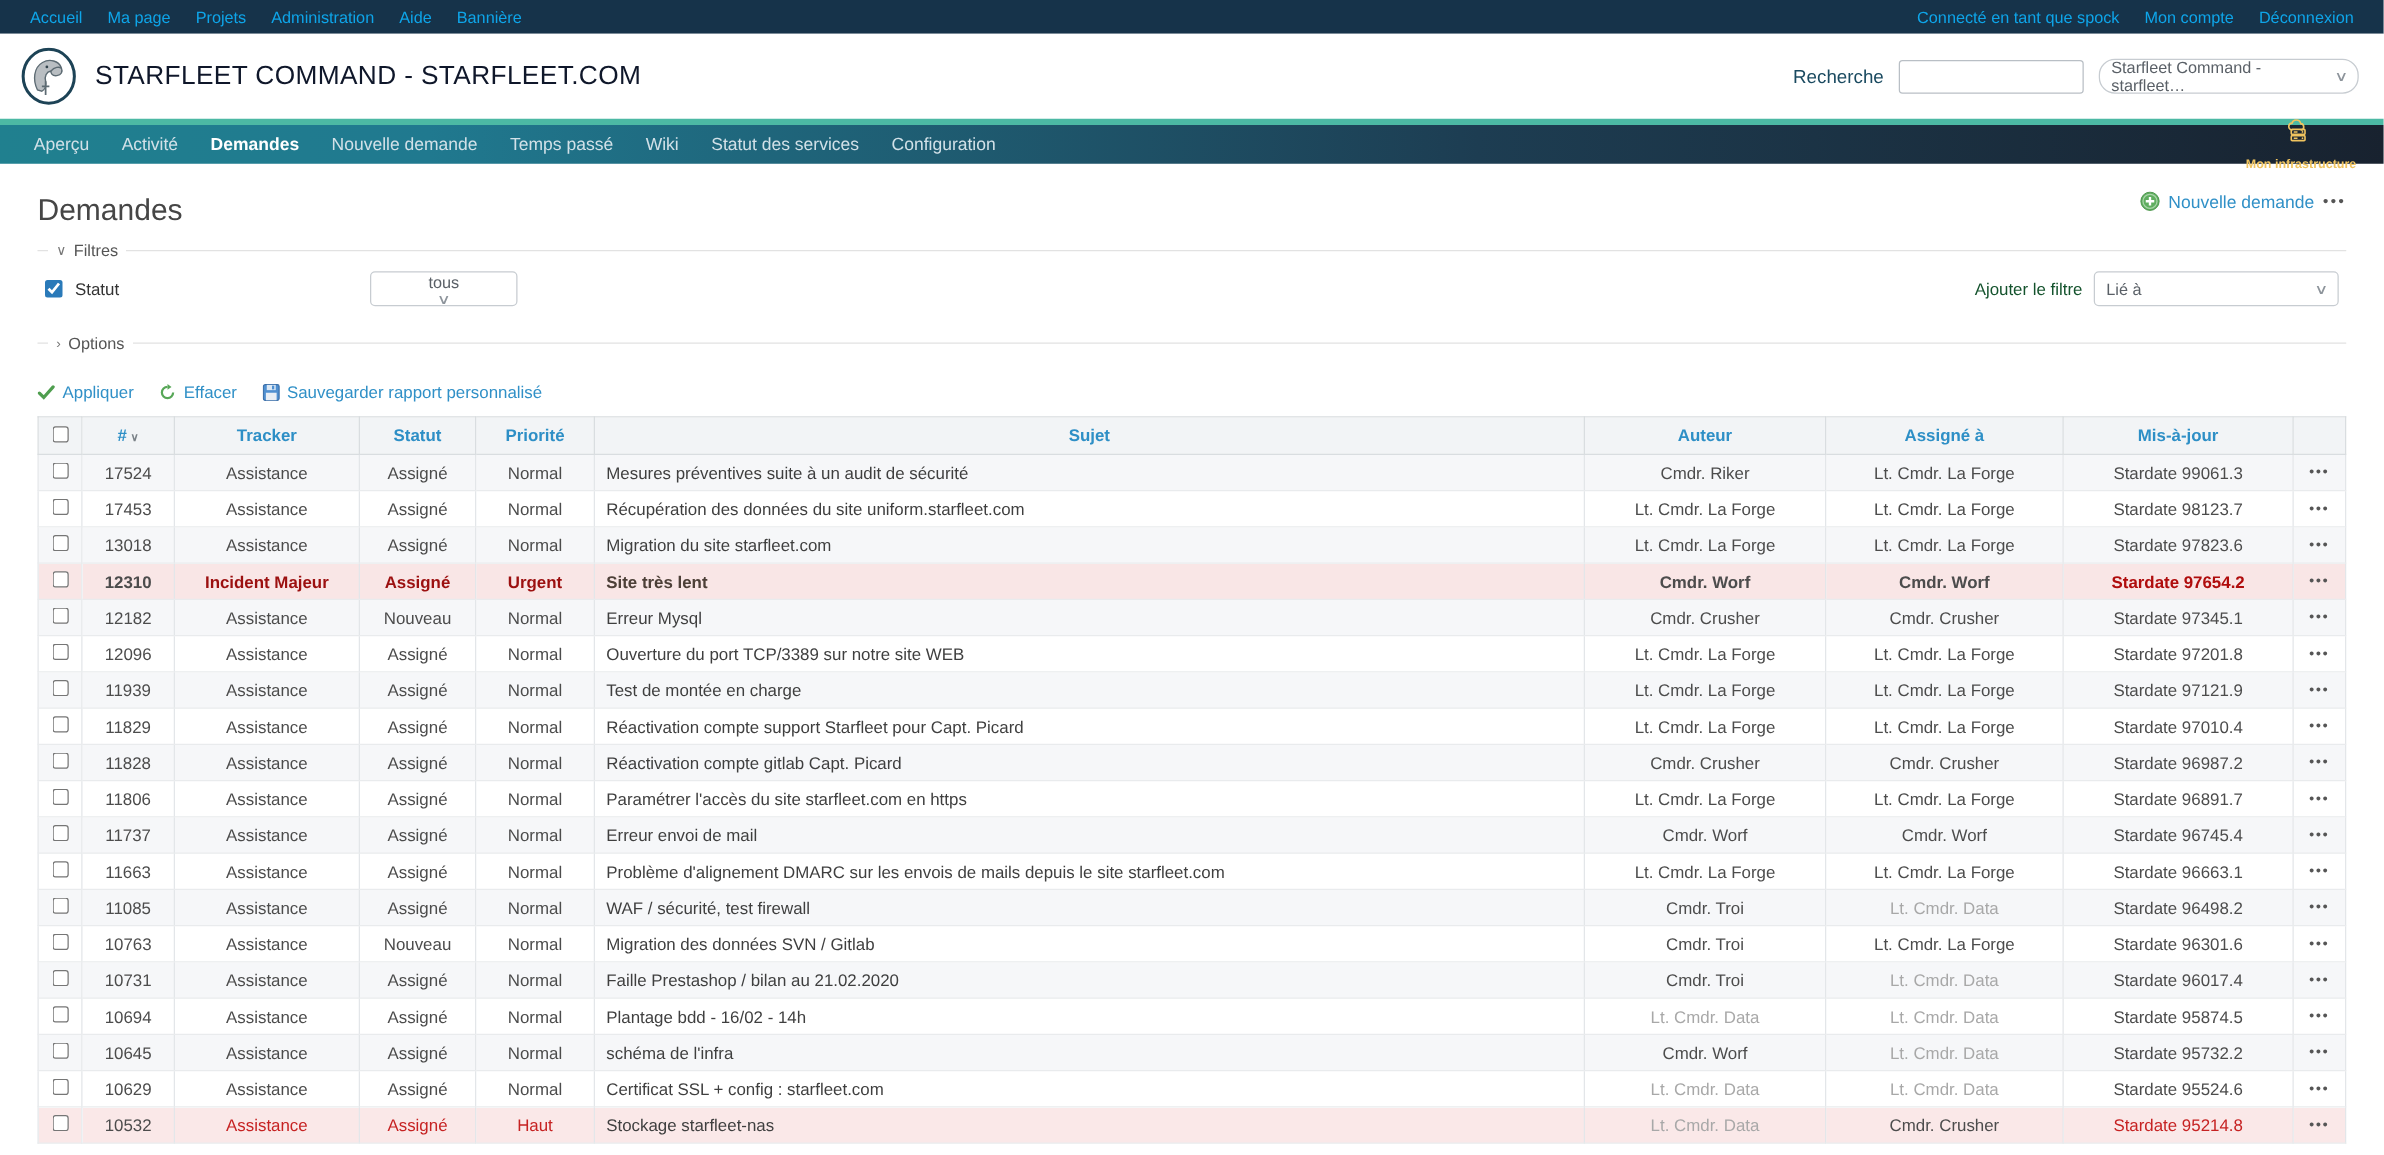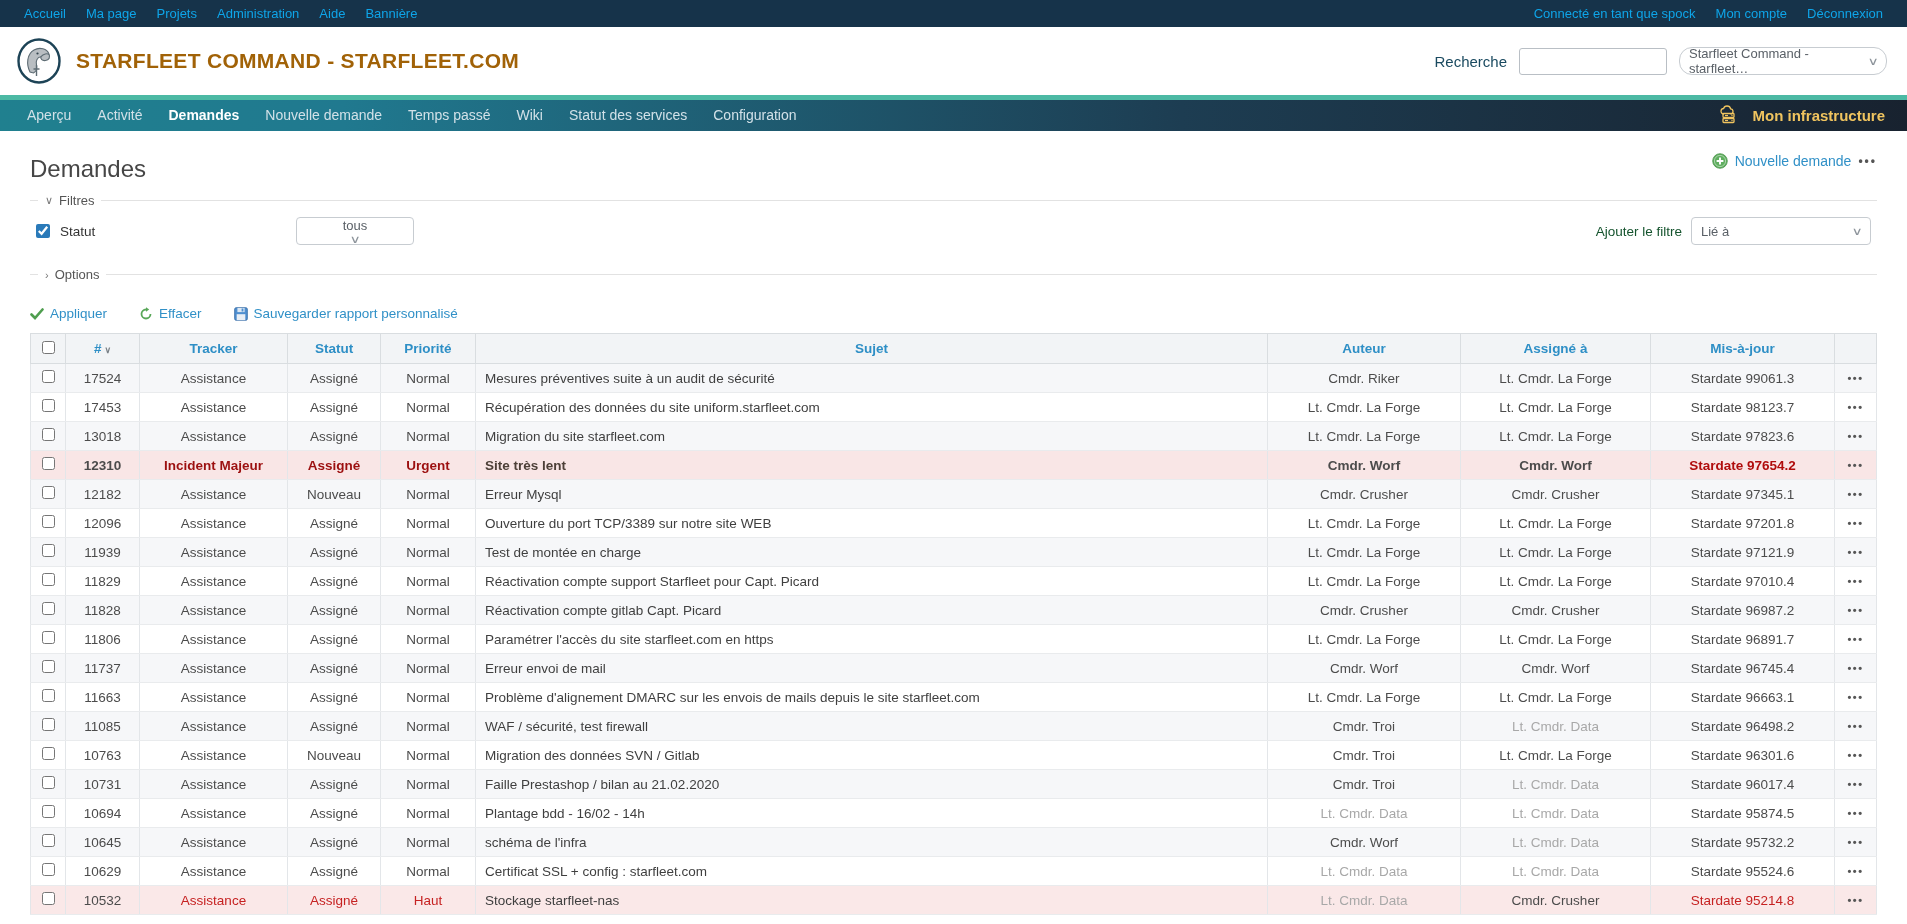--- a/index.html
+++ b/index.html
@@ -8,39 +8,39 @@
 
   
   .topbar { height:27px; background:#16334a; color:#0ea5e9; display:flex;
     justify-content:space-between; align-items:center; padding:0 14px; font-size:13px; }
   .topbar-group { display:flex; align-items:center; }
   .topbar-link { padding:0 10px; cursor:pointer; white-space:nowrap; }
 
   
   .site-header { height:68px; display:flex; align-items:center; padding:0 16px; background:#fff; }
   .logo-wrap { width:46px; height:46px; flex:0 0 auto; }
-  .brand { font-size:21px; font-weight:bold; color:#a16207; margin-left:14px; letter-spacing:.3px; }
+  .brand { font-size:21px; font-weight:normal; color:#0f172a; margin-left:14px; letter-spacing:.3px; }
   .header-search { margin-left:auto; display:flex; align-items:center; gap:12px; padding-right:4px; }
   .search-label { color:#1a4a60; font-size:15px; }
   .search-input { width:148px; height:27px; border:1px solid #b9bfc5; border-radius:3px;
     font-size:13px; padding:0 6px; color:#333; }
   .fake-select { height:28px; border:1px solid #c7ccd1; border-radius:4px; background:#fff;
     display:flex; align-items:center; justify-content:space-between; padding:0 9px;
     color:#5a6067; font-size:13px; cursor:pointer; }
   .project-select { width:208px;border-radius:13px; }
   .chev { color:#8d949b; font-size:11px; transform:scaleX(1.4); display:inline-block; }
 
   
   .accent-strip { height:5px; background:#4cb9a4; }
   .navbar { height:31px; background:linear-gradient(90deg,#20808f 0%,#20798f 18%,#1d3d52 62%,#18222f 100%);
     display:flex; align-items:center; padding:1px 14px; }
   .nav-item { color:#d2e1e8; font-size:14px; line-height:31px; padding:0 13px; cursor:pointer; white-space:nowrap; }
   .nav-item.active { color:#ffffff; font-weight:bold; }
   .infra { margin-left:auto; display:flex; align-items:center; gap:9px; color:#f0c45f;
-    font-weight:bold; font-size:15px; padding-right:8px; cursor:pointer; }
+    font-weight:bold; font-size:10px; padding-right:8px; cursor:pointer;flex-direction:column; }
 
   
   .content { padding:0 30px; }
   .page-head { display:flex; justify-content:space-between; align-items:flex-start; padding-top:12px; }
   .page-title { font-size:24px; color:#464646; font-weight:normal; margin-top:12px; }
   .new-issue-row { display:flex; align-items:center; gap:7px; margin-top:10px; }
   .link { color:#3090c7; font-size:13.5px; text-decoration:none; cursor:pointer; }
   .new-issue-link { font-size:14px; }
   .more-dots { color:#555; font-size:12px; letter-spacing:2px; cursor:pointer; font-weight:bold; }
 
@@ -49,24 +49,24 @@
     display:flex; align-items:center; gap:6px; }
   .legend-chev { color:#777; font-size:11px; }
   .filters-body { display:flex; justify-content:space-between; align-items:center; padding:9px 6px 12px 6px; }
   .filter-left { display:flex; align-items:center; gap:10px; width:260px; }
   .filter-left input[type=checkbox]{ width:14px; height:14px; accent-color:#2a7ab9; cursor:pointer; }
   .filter-label { font-size:13.5px; color:#333; }
   .status-select { width:118px; margin-right:auto;flex-direction:column; }
   .filters-mid { flex:1; }
   .filter-right { display:flex; align-items:center; gap:9px; }
   .add-filter-label { font-size:13.5px; color:#14532d; }
-  .addfilter-select { width:180px; }
+  .addfilter-select { width:196px; }
   .options-fieldset { padding-bottom:10px; }
 
-  .apply-row { display:flex; align-items:center; gap:32px; margin:14px 0 12px 0; }
+  .apply-row { display:flex; align-items:center; gap:20px; margin:14px 0 12px 0; }
   .action-link { display:flex; align-items:center; gap:6px; }
 
   
   table.issues { width:100%; border-collapse:collapse; table-layout:fixed; font-size:13.5px; }
   .issues th { background:#f2f4f6; color:#2e8fc6; font-weight:bold; height:30px;
     border:1px solid #d9dde0; white-space:nowrap; overflow:hidden; }
   .issues td { height:29px; border-right:1px solid #e3e6e9; border-left:1px solid #e3e6e9;
     border-bottom:1px solid #e9ebed; text-align:center; color:#4c4c4c;
     white-space:nowrap; overflow:hidden; text-overflow:ellipsis; padding:0 4px; }
   .issues tr.odd  { background:#f6f7f9; }

